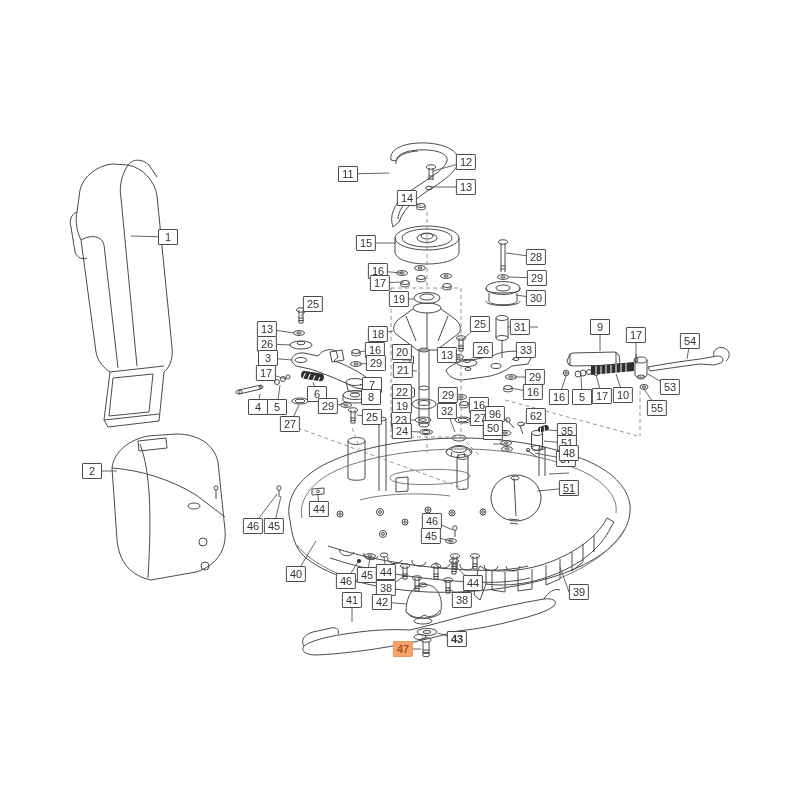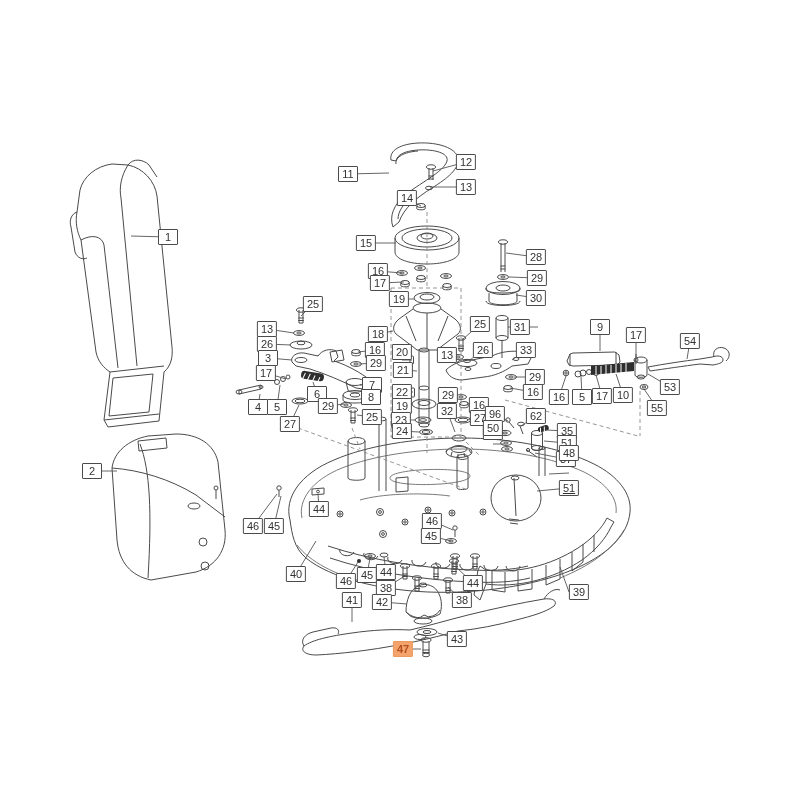--- a/index.html
+++ b/index.html
@@ -499,16 +499,16 @@
       <div class="callout" style="left: 431px; top: 536px;">45</div>
       <div class="callout" style="left: 346px; top: 581px;">46</div>
       <div class="callout" style="left: 367px; top: 575px;">45</div>
       <div class="callout" style="left: 386px; top: 572px;">44</div>
       <div class="callout" style="left: 386px; top: 588px;">38</div>
       <div class="callout" style="left: 352px; top: 600px;">41</div>
       <div class="callout" style="left: 382px; top: 602px;">42</div>
       <div class="callout" style="left: 473px; top: 583px;">44</div>
       <div class="callout" style="left: 462px; top: 600px;">38</div>
       <div class="callout" style="left: 569px; top: 592px; margin-left: 10px;">39</div>
-      <div class="callout" style="left: 457px; top: 639px;">43</div>
+      <div class="callout" style="left: 457px; top: 639px; font-weight: bold;">43</div>
       <div class="callout hl" style="left: 403px; top: 649px;">47</div>
     </div>
 </div>
 
 </body></html>

